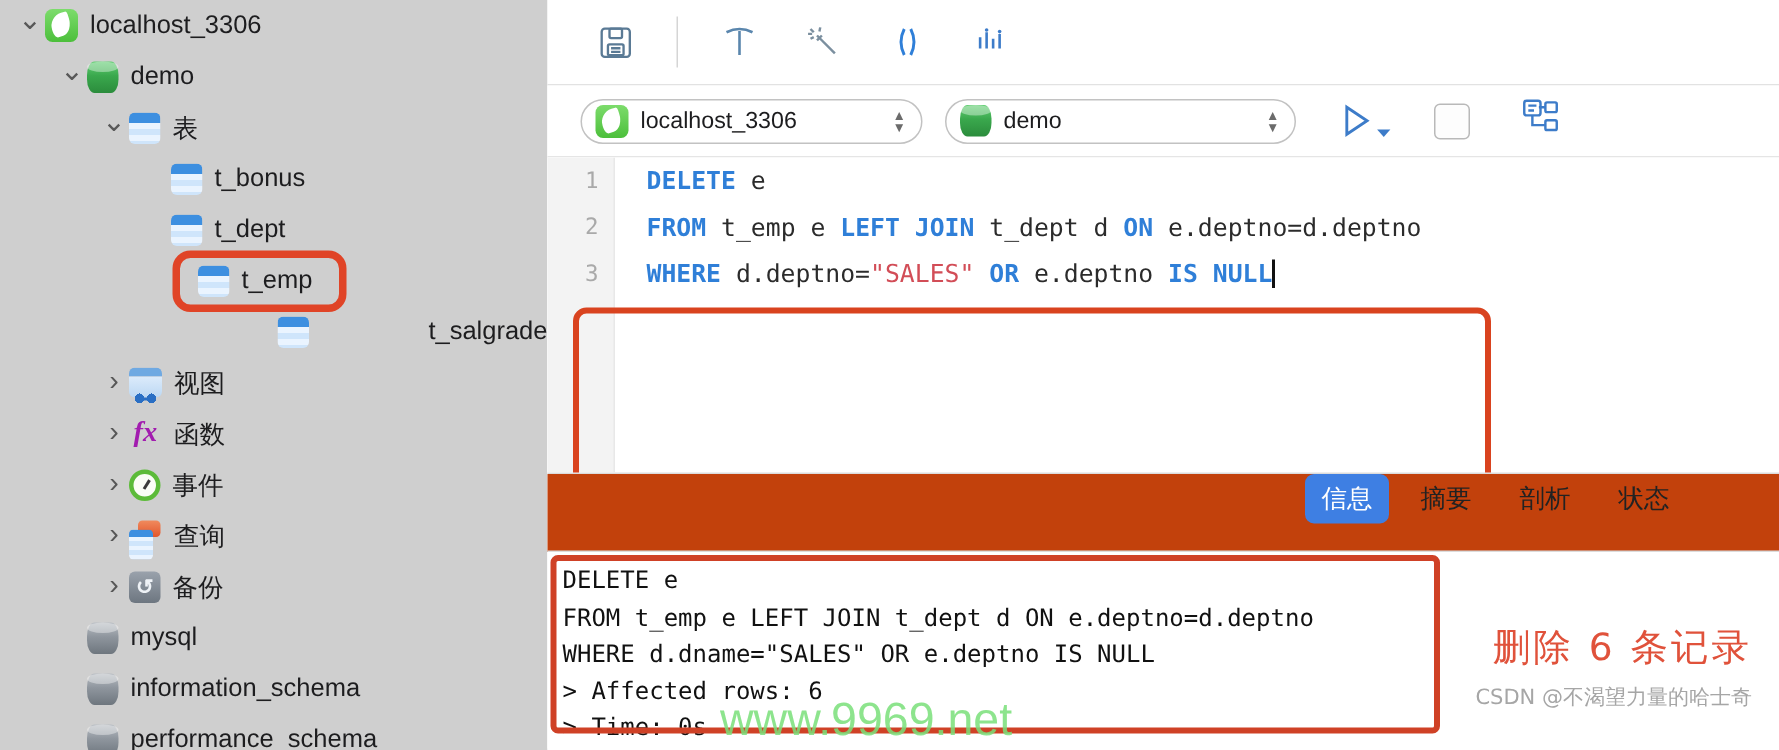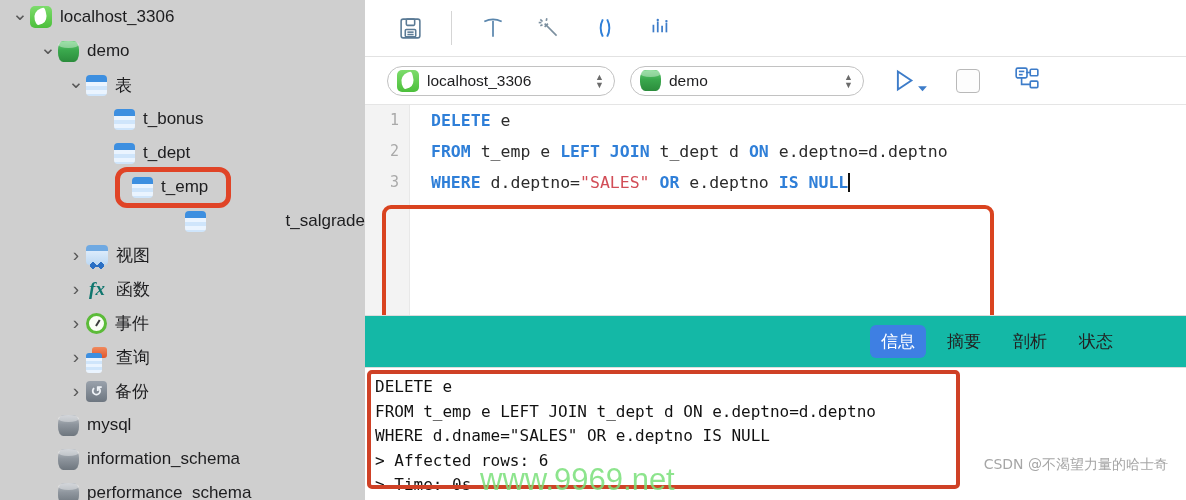--- a/index.html
+++ b/index.html
@@ -77,21 +77,21 @@
   }
   .ic-view::after{
     content:""; position:absolute; left:3px; top:11px; width:16px; height:7px;
     background:
       radial-gradient(circle 3.2px at 4px 3.5px, #2a6fc4 99%, transparent 100%),
       radial-gradient(circle 3.2px at 12px 3.5px, #2a6fc4 99%, transparent 100%),
       linear-gradient(#2a6fc4,#2a6fc4) 4px 2.5px/8px 2px no-repeat;
   }
   .ic-fx {
     width: 22px; height: 22px;
-    color: #0f766e; font-size: 19px; font-style: italic;
+    color: #a21caf; font-size: 19px; font-style: italic;
     font-family: "Liberation Serif", serif; font-weight: bold;
     line-height: 22px; text-align: center;
   }
   .ic-event {
     width: 21px; height: 21px; border-radius: 50%;
     background: #fafdf6;
     border: 3px solid #5cbb39;
   }
   .ic-event::after {
     content:""; position:absolute; left:6px; top:3px;
@@ -232,24 +232,24 @@
     left: 17px; top: 100px; width: 612px; height: 120px;
     border: 4px solid #d9431f;
     border-radius: 9px;
     pointer-events: none;
   }
 
   
   #tabs {
     position: relative;
     height: 52px;
-    display: flex; align-items: center; justify-content: flex-end;
+    display: flex; align-items: flex-start; justify-content: flex-end;
     padding-right: 62px;
     border-bottom: 1px solid #dcdcdc;
-    background: #14b8a6;
+    background: #c2410c;
   }
   .tab {
     font-size: 17px;
     color: #222;
     padding: 5px 11px;
     border-radius: 6px;
     margin-left: 10px;
   }
   .tab.active { background: #3e7fe3; color: #fff; }
 
@@ -501,17 +501,18 @@
 
     <div id="console">
       <div id="console-text">DELETE e
 FROM t_emp e LEFT JOIN t_dept d ON e.deptno=d.deptno
 WHERE d.dname="SALES" OR e.deptno IS NULL
 &gt; Affected rows: 6
 &gt; Time: 0s</div>
       <div id="hl-console"></div>
     </div>
 
+    <div id="note-red">删除 6 条记录</div>
     <div id="note-csdn">CSDN @不渴望力量的哈士奇</div>
   </div>
 
   <div id="watermark">www.9969.net</div>
 </div>
 
 </body></html>

